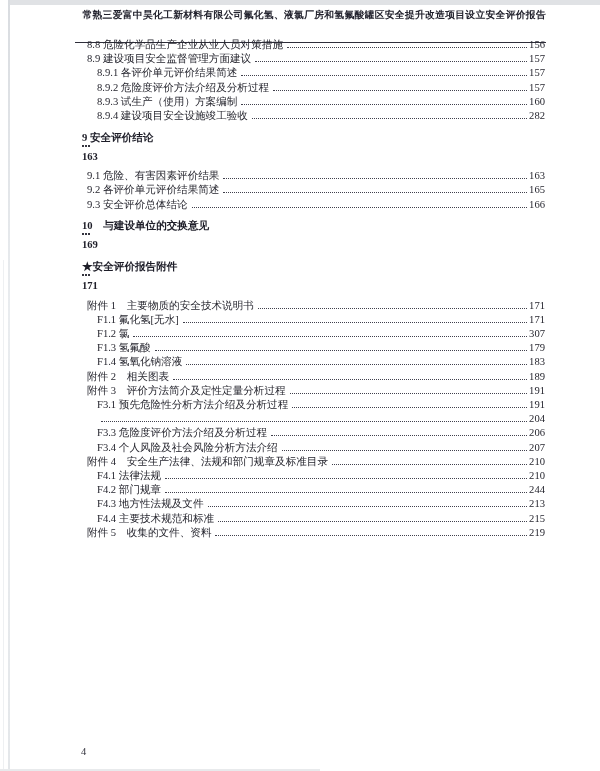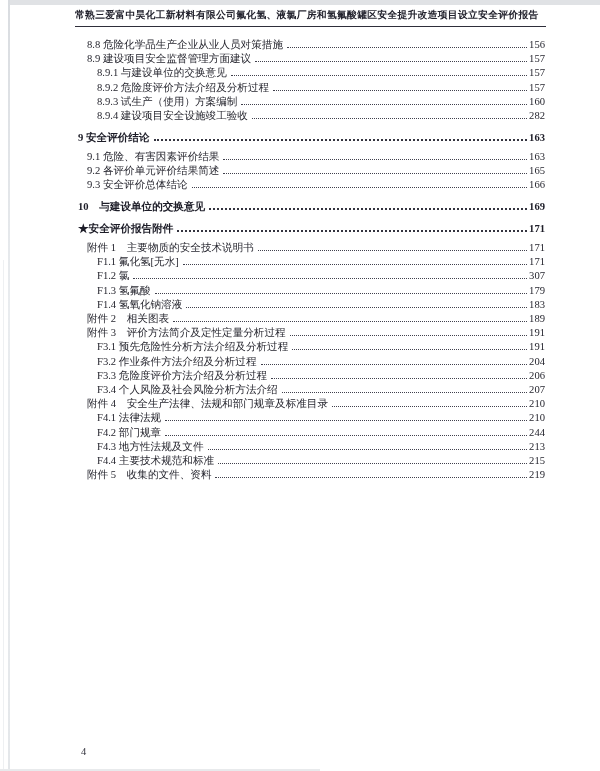--- a/index.html
+++ b/index.html
@@ -28,24 +28,24 @@
     background: #e8eaec;
   }
 
   .doc-header {
     position: absolute;
     left: 75px; right: 54px; top: 9px;
     font-size: 9.8px;
     font-weight: bold;
     letter-spacing: 0.28px;
     white-space: nowrap;
-    text-align: left;
+    text-align: right;
     color: #23232e;
     border-bottom: 1.5px solid #2e2e3a;
-    padding-bottom: 4px;
+    padding-bottom: 20px;
     overflow: visible;
   }
 
   .toc {
     position: absolute;
     left: 78px; right: 55px; top: 38px;
     color: #26262f;
   }
   .row {
     display: flex;
@@ -63,20 +63,21 @@
   }
   .row .pg { flex: 0 0 auto; }
   .lvl1 { padding-left: 0; }
   .lvl2 { padding-left: 9px; }
   .lvl3 { padding-left: 19px; }
   .bold {
     font-weight: bold;
     color: #1d1d28;
     margin-top: 7.5px;
     margin-bottom: 5px;
+    flex-direction: column;
   }
   .bold .dots { border-bottom: 2px dotted #34343f; margin-bottom: 3px; }
 
   .page-footer {
     position: absolute;
     left: 81px; top: 746px;
     font-size: 10.5px;
     color: #33333d;
   }
 </style>
@@ -95,21 +96,21 @@
       <span class="label">8.8 危险化学品生产企业从业人员对策措施</span>
       <span class="dots"></span>
       <span class="pg">156</span>
     </div>
     <div class="row lvl2">
       <span class="label">8.9 建设项目安全监督管理方面建议</span>
       <span class="dots"></span>
       <span class="pg">157</span>
     </div>
     <div class="row lvl3">
-      <span class="label">8.9.1 与建设单位的交换意见</span>
+      <span class="label">8.9.1 各评价单元评价结果简述</span>
       <span class="dots"></span>
       <span class="pg">157</span>
     </div>
     <div class="row lvl3">
       <span class="label">8.9.2 危险度评价方法介绍及分析过程</span>
       <span class="dots"></span>
       <span class="pg">157</span>
     </div>
     <div class="row lvl3">
       <span class="label">8.9.3 试生产（使用）方案编制</span>
@@ -185,21 +186,20 @@
       <span class="label">附件 3　评价方法简介及定性定量分析过程</span>
       <span class="dots"></span>
       <span class="pg">191</span>
     </div>
     <div class="row lvl3">
       <span class="label">F3.1 预先危险性分析方法介绍及分析过程</span>
       <span class="dots"></span>
       <span class="pg">191</span>
     </div>
     <div class="row lvl3">
-      <span class="label">F3.2 作业条件方法介绍及分析过程</span>
       <span class="dots"></span>
       <span class="pg">204</span>
     </div>
     <div class="row lvl3">
       <span class="label">F3.3 危险度评价方法介绍及分析过程</span>
       <span class="dots"></span>
       <span class="pg">206</span>
     </div>
     <div class="row lvl3">
       <span class="label">F3.4 个人风险及社会风险分析方法介绍</span>

